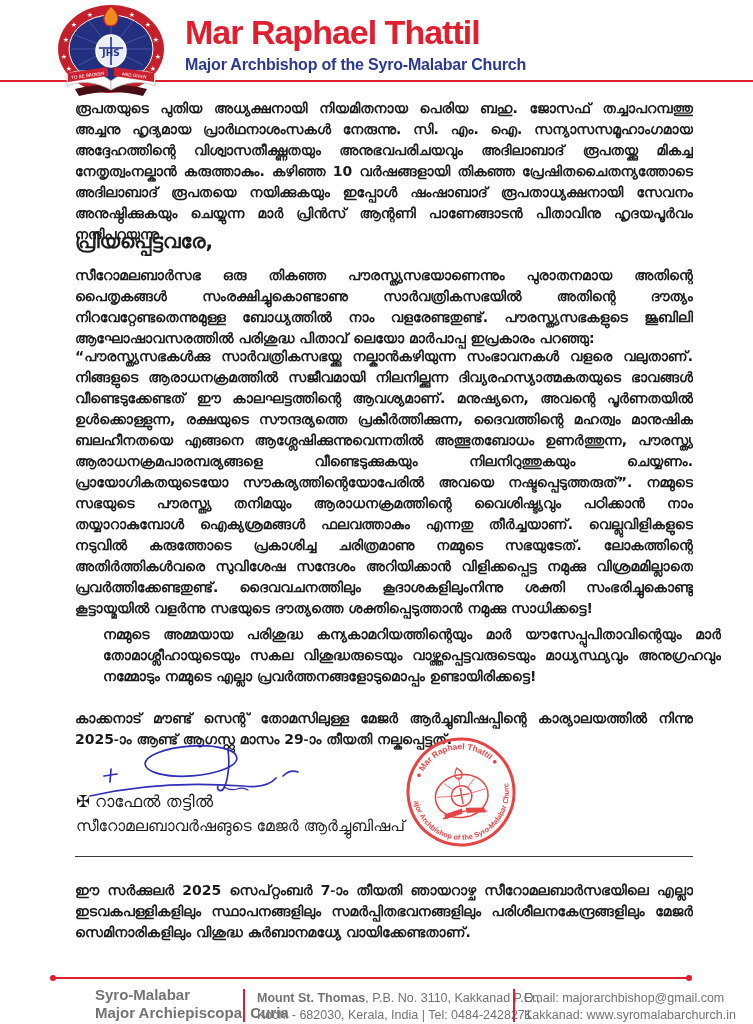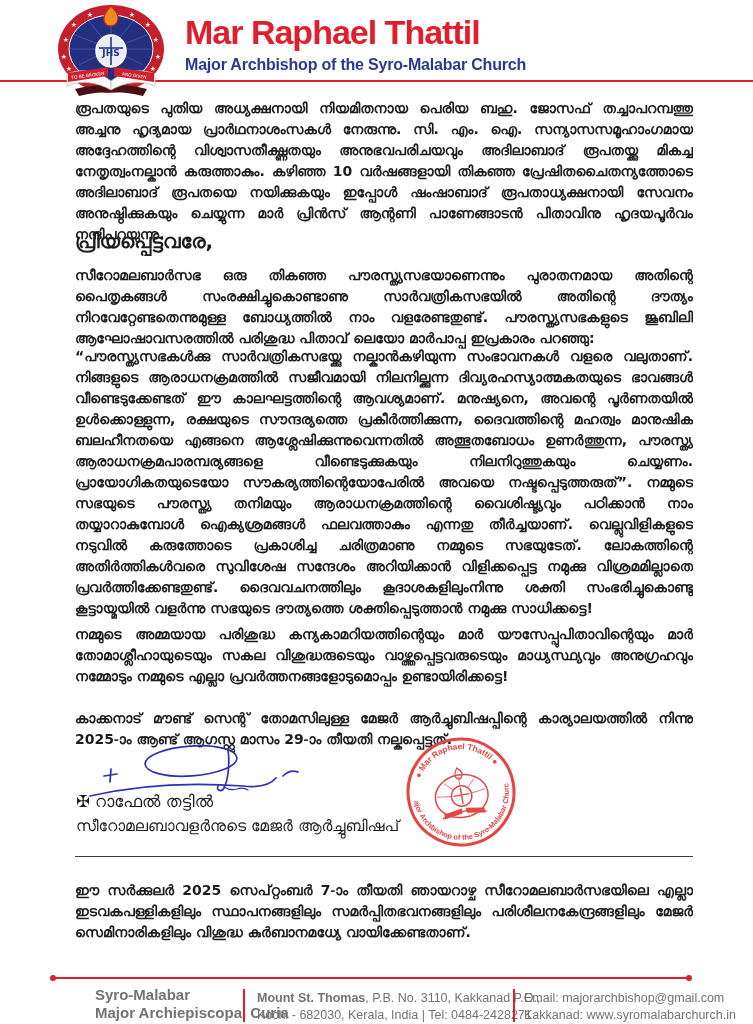--- a/index.html
+++ b/index.html
@@ -15,21 +15,21 @@
              letter-spacing:-0.2px;color:#2b3990;margin-top:6px;}
   .header-rule{position:absolute;left:0;top:80px;width:753px;height:2px;background:#e01e2e;z-index:1;}
 
   
   .para{position:absolute;left:75px;width:618px;font-size:14px;line-height:21px;
         text-align:justify;overflow:hidden;font-weight:bold;}
   #p1{top:84px;height:147px;}
   .greeting{position:absolute;left:75px;top:229px;font-weight:bold;font-size:20px;}
   #p2{top:251px;height:84px;}
   #p3{top:332px;height:273px;}
-  #p4{top:610px;height:84px;}
+  #p4{top:610px;height:84px;margin-left:28px;}
   #p5{top:694px;height:46px;}
 
   
   .signature-svg{position:absolute;left:78px;top:736px;width:235px;height:72px;}
   .sig-name{position:absolute;left:76px;top:792px;font-weight:normal;font-size:16.5px;}
   .sig-title{position:absolute;left:76px;top:817px;font-size:15.5px;}
   .seal{position:absolute;left:405px;top:736px;width:112px;height:112px;transform:rotate(-10deg);}
 
   
   .notice-rule{position:absolute;left:75px;top:856px;width:618px;height:1px;background:#3c3c3c;}
@@ -117,21 +117,21 @@
     <g fill="none" stroke="#2e2eb8" stroke-width="1.7" stroke-linecap="round">
       <path d="M26,40 l13,-2 M33,33 l-1,13"></path>
       <ellipse cx="113" cy="25" rx="46" ry="15" transform="rotate(-4 113 25)"></ellipse>
       <path d="M150,14 C152,28 150,44 146,52 C144,56 138,55 140,50"></path>
       <path d="M12,60 C55,50 110,46 165,50 C182,52 192,49 198,42"></path>
       <path d="M146,51 q6,4 13,2 q6,-2 11,1" stroke-width="1.2"></path>
       <path d="M205,40 q7,-7 15,-4"></path>
     </g>
   </svg>
   <div class="sig-name"><span>✠</span>&nbsp;<span>റാഫേൽ തട്ടിൽ</span></div>
-  <div class="sig-title">സീറോമലബാവളർനുടെ മേജർ ആർച്ചുബിഷപ്</div>
+  <div class="sig-title">സീറോമലബാവർഷങുടെ മേജർ ആർച്ചുബിഷപ്</div>
 
   <svg class="seal" viewBox="0 0 110 110">
     <defs>
       <path id="sealTop" d="M 13,55 A 42,42 0 0 1 97,55"></path>
       <path id="sealBot" d="M 8,55 A 47,47 0 0 0 102,55"></path>
     </defs>
     <g stroke="#e64545" fill="none">
       <circle cx="55" cy="55" r="52" stroke-width="3"></circle>
       <ellipse cx="55" cy="59" rx="26" ry="21" stroke-width="1.5"></ellipse>
       <g stroke-width="0.8" opacity="0.85">

